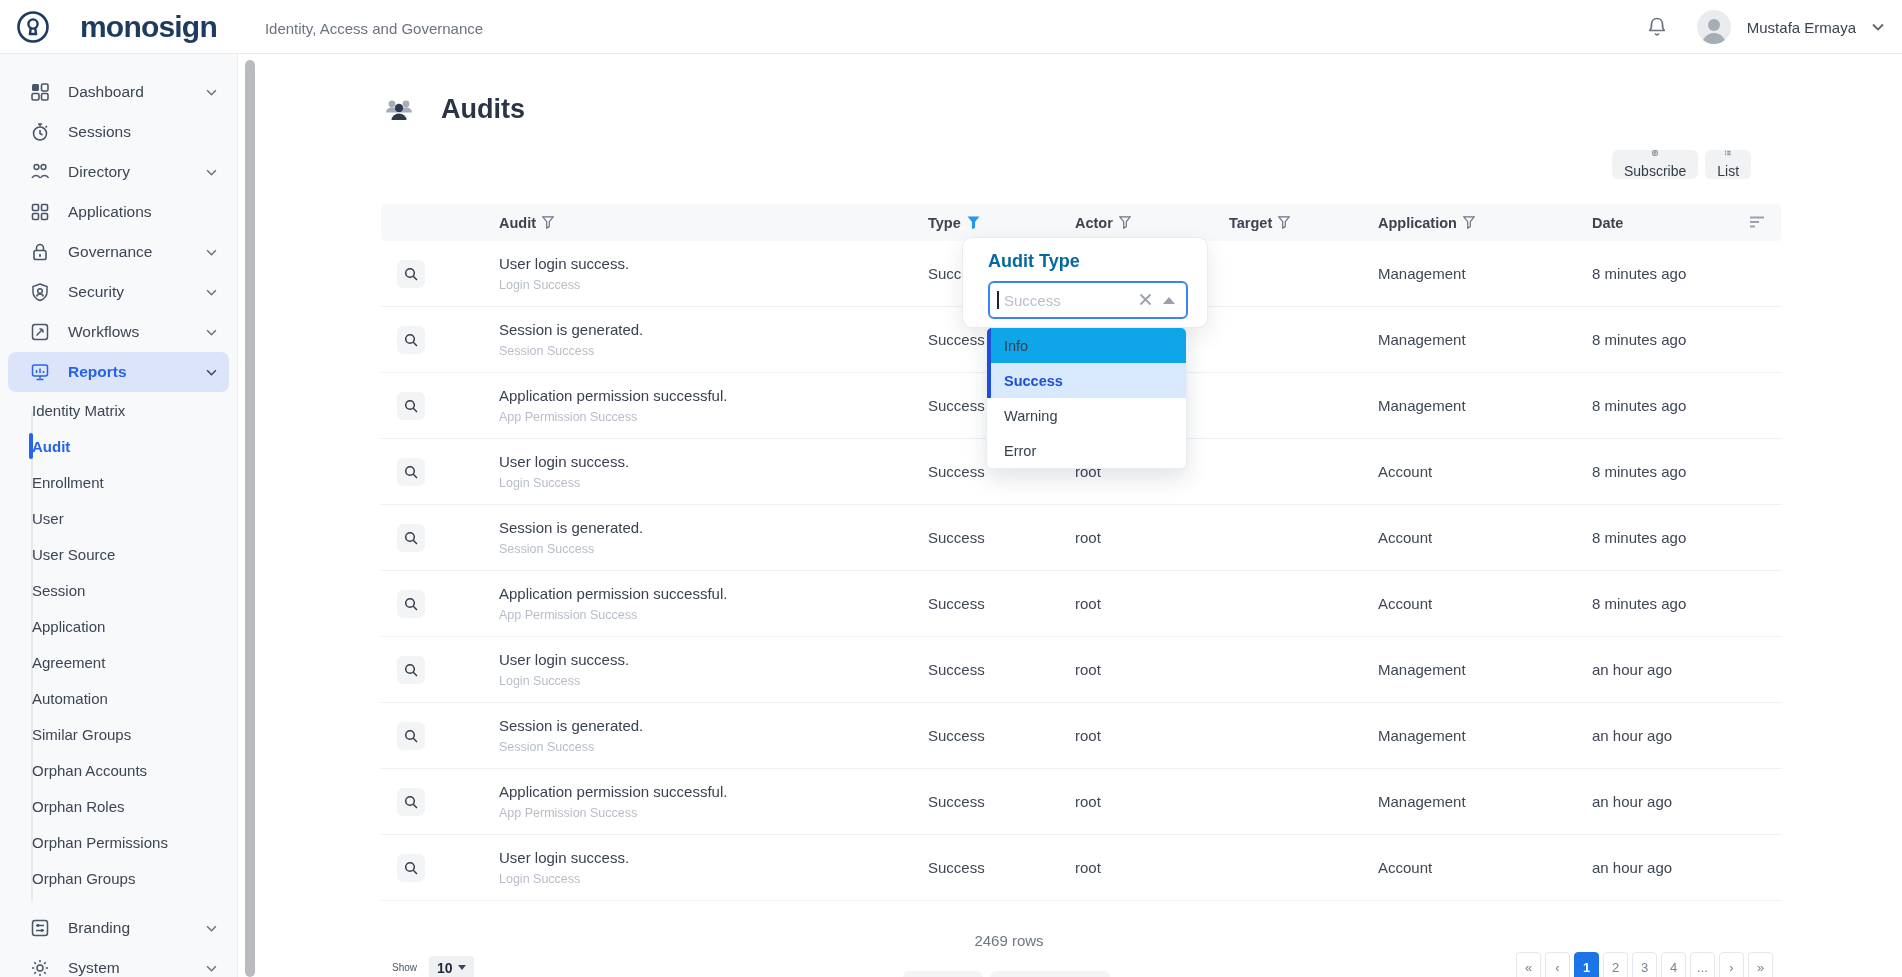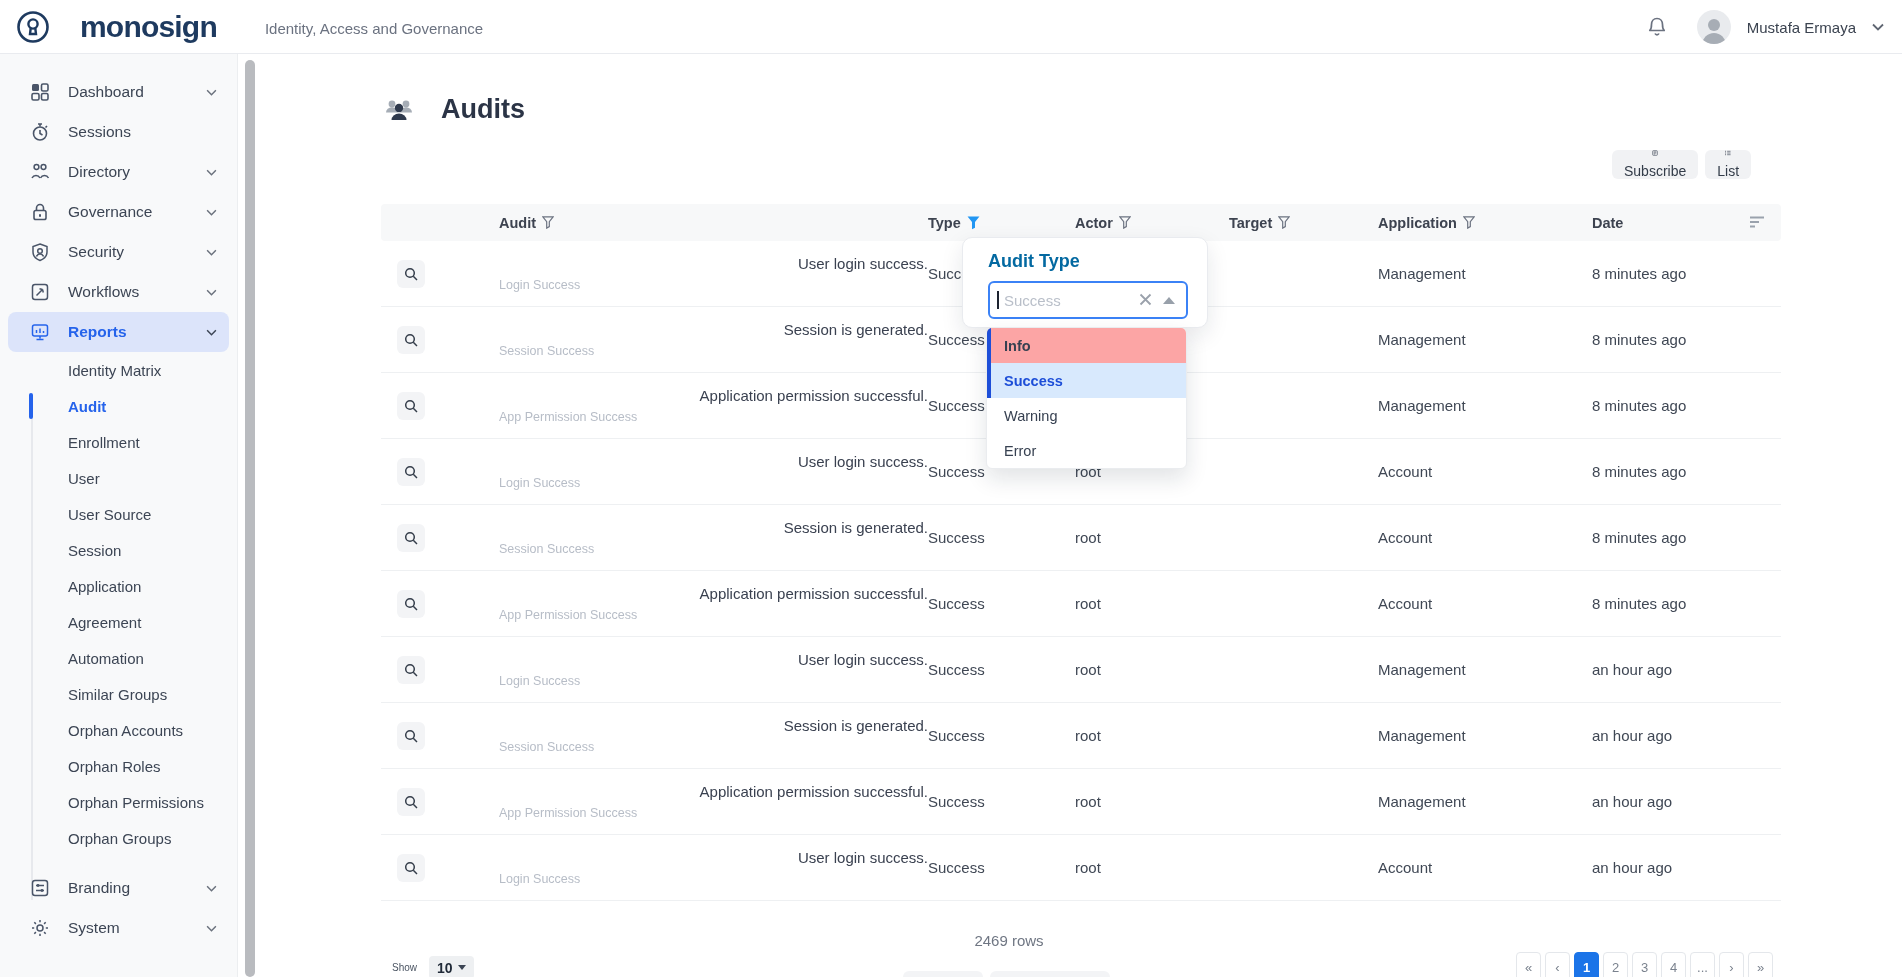--- a/index.html
+++ b/index.html
@@ -25,21 +25,21 @@
   .sidebar { position:absolute; left:0; top:54px; width:238px; height:923px; background:#f8f9fa;
              border-right:1px solid #eceef0; padding-top:18px; z-index:10; }
   .sb-item { height:40px; display:flex; align-items:center; padding:0 20px 0 30px; color:#3c4554;
              font-size:15.5px; cursor:pointer; position:relative; }
   .sb-item .icn { width:20px; height:20px; flex:0 0 20px; color:#4a5568; }
   .sb-item .lbl { margin-left:18px; flex:1; }
   .sb-item .chev { width:11px; height:7px; color:#6a717c; }
   .sb-item.active { background:#dce4fa; border-radius:8px; margin:0 8px; padding:0 12px 0 22px; }
   .sb-item.active .lbl { color:#2563eb; font-weight:700; }
   .sb-item.active .icn { color:#2563eb; }
-  .sb-sub { height:36px; display:flex; align-items:center; padding-left:68px; font-size:15px;
+  .sb-sub { height:36px; display:flex; align-items:center; padding-left:32px; font-size:15px;
             color:#3c4554; cursor:pointer; position:relative; }
   .sb-sub.active { color:#2563eb; font-weight:700; }
   .sb-sub.active::before { content:""; position:absolute; left:29px; top:5px; width:4px; height:26px;
             background:#2563eb; border-radius:2px; }
   .sb-guide { position:absolute; left:31px; top:358px; width:2px; height:488px; background:#e7e9ed; }
   .sb-bottom-gap { height:12px; }
   .vthumb { position:absolute; left:245px; top:60px; width:10px; height:917px; background:#b9bbbf;
             border-radius:6px; z-index:20; }
 
   
@@ -57,41 +57,41 @@
   .tgrid { display:grid; grid-template-columns:118px 429px 147px 154px 149px 214px 143px 46px; align-items:center; }
   .thead { height:37px; background:#f7f8f9; border-radius:4px; font-size:14.5px; color:#3d4350; font-weight:700; }
   .thcell { display:flex; align-items:center; gap:6px; cursor:pointer; }
   .funnel-o { width:12px; height:13px; color:#6b7280; }
   .funnel-f { width:13px; height:14px; color:#2196f3; }
   .sort-icn { width:16px; height:12px; color:#9aa2ad; margin-left:14px; cursor:pointer; }
   .trow { height:66px; border-bottom:1px solid #eef0f2; font-size:15px; color:#3f4754; }
   .mag-btn { width:28px; height:28px; background:#f3f4f6; border:none; border-radius:6px; margin-left:16px;
              display:flex; align-items:center; justify-content:center; cursor:pointer; }
   .mag-btn svg { width:14px; height:14px; color:#343d4a; }
-  .acell .t1 { font-size:15px; color:#3a4150;text-align:right; }
+  .acell .t1 { font-size:15px; color:#3a4150; }
   .acell .t2 { font-size:12.5px; color:#b7bdc7; margin-top:6px; }
 
   
   .popup-card { position:absolute; left:703px; top:183px; width:246px; height:91px; background:#fff;
                 border:1px solid #e9ebef; border-radius:10px; box-shadow:0 8px 22px rgba(20,30,50,.10);
                 z-index:40; padding:13px 0 0 25px; }
   .popup-card .pc-label { font-size:18px; font-weight:700; color:#0369a1; }
   .f-input-wrap { position:relative; width:200px; height:38px; margin-top:9px; }
   .f-input { width:200px; height:38px; border:2px solid #3b82f6; border-radius:6px; padding:0 56px 0 14px;
              font-size:15px; font-family:inherit; color:#3a4150; outline:none; }
   .f-input::placeholder { color:#b9bfc9; }
   .f-caret-bar { position:absolute; left:9px; top:10px; width:1.5px; height:18px; background:#1d2330; }
   .f-clear { position:absolute; right:36px; top:12px; width:13px; height:13px; color:#9aa1ab; cursor:pointer; }
   .f-collapse { position:absolute; right:13px; top:16px; width:0; height:0; cursor:pointer;
                 border-left:6px solid transparent; border-right:6px solid transparent; border-bottom:7px solid #98a0aa; }
   .popup-list { position:absolute; left:727px; top:273px; width:201px; background:#fff; border:1px solid #eaecef;
                 border-radius:6px; box-shadow:0 10px 22px rgba(20,30,50,.12); z-index:41; overflow:hidden; }
   .opt { height:35px; display:flex; align-items:center; padding-left:17px; font-size:14.5px; color:#374151;
          cursor:pointer; position:relative; }
-  .opt.hovered { background:#fca5a5;font-weight:bold; }
+  .opt.hovered { background:#0ea5e9; }
   .opt.selected { background:#d8e9fd; color:#1d4ed8; font-weight:700; }
   .opt-bar { position:absolute; left:0; top:0; width:4px; height:70px; background:#1d4ed8; z-index:2; }
 
   
   .rows-count { position:absolute; left:650px; top:878px; width:200px; text-align:center;
                 font-size:15px; color:#6f7683; }
   .sliver { position:absolute; top:917px; height:12px; background:#f3f4f6; border-radius:6px 6px 0 0; }
   .sliver.s1 { left:644px; width:80px; }
   .sliver.s2 { left:731px; width:120px; }
   .show-row { position:absolute; left:133px; top:902px; display:flex; align-items:center; gap:12px; }
@@ -171,20 +171,29 @@
         <circle cx="13.5" cy="5" r="2.4"></circle>
         <path d="M2 16 a4.5 4.5 0 0 1 8 0"></path>
         <path d="M10.5 16 a4.5 4.5 0 0 1 8 0"></path>
       </svg>
       <span class="lbl">Directory</span>
       <svg class="chev" viewBox="0 0 12 8" fill="none" stroke="currentColor" stroke-width="1.7">
           <polyline points="1,1.5 6,6.5 11,1.5"></polyline>
         </svg>
     </div>
 
+    <div class="sb-item">
+      <svg class="icn" viewBox="0 0 20 20" fill="none" stroke="currentColor" stroke-width="1.6">
+        <rect x="2.5" y="2.5" width="6" height="6" rx="1.2"></rect>
+        <rect x="11.5" y="2.5" width="6" height="6" rx="1.2"></rect>
+        <rect x="2.5" y="11.5" width="6" height="6" rx="1.2"></rect>
+        <rect x="11.5" y="11.5" width="6" height="6" rx="1.2"></rect>
+      </svg>
+      <span class="lbl">Applications</span>
+    </div>
 
     <div class="sb-item">
       <svg class="icn" viewBox="0 0 20 20" fill="none" stroke="currentColor" stroke-width="1.6">
         <rect x="4" y="8.5" width="12" height="9" rx="1.8"></rect>
         <path d="M6.5 8.5 V6 a3.5 3.5 0 0 1 7 0 v2.5"></path>
         <rect x="9" y="12" width="2" height="3" rx="1" fill="currentColor" stroke="none"></rect>
       </svg>
       <span class="lbl">Governance</span>
       <svg class="chev" viewBox="0 0 12 8" fill="none" stroke="currentColor" stroke-width="1.7">
           <polyline points="1,1.5 6,6.5 11,1.5"></polyline>

